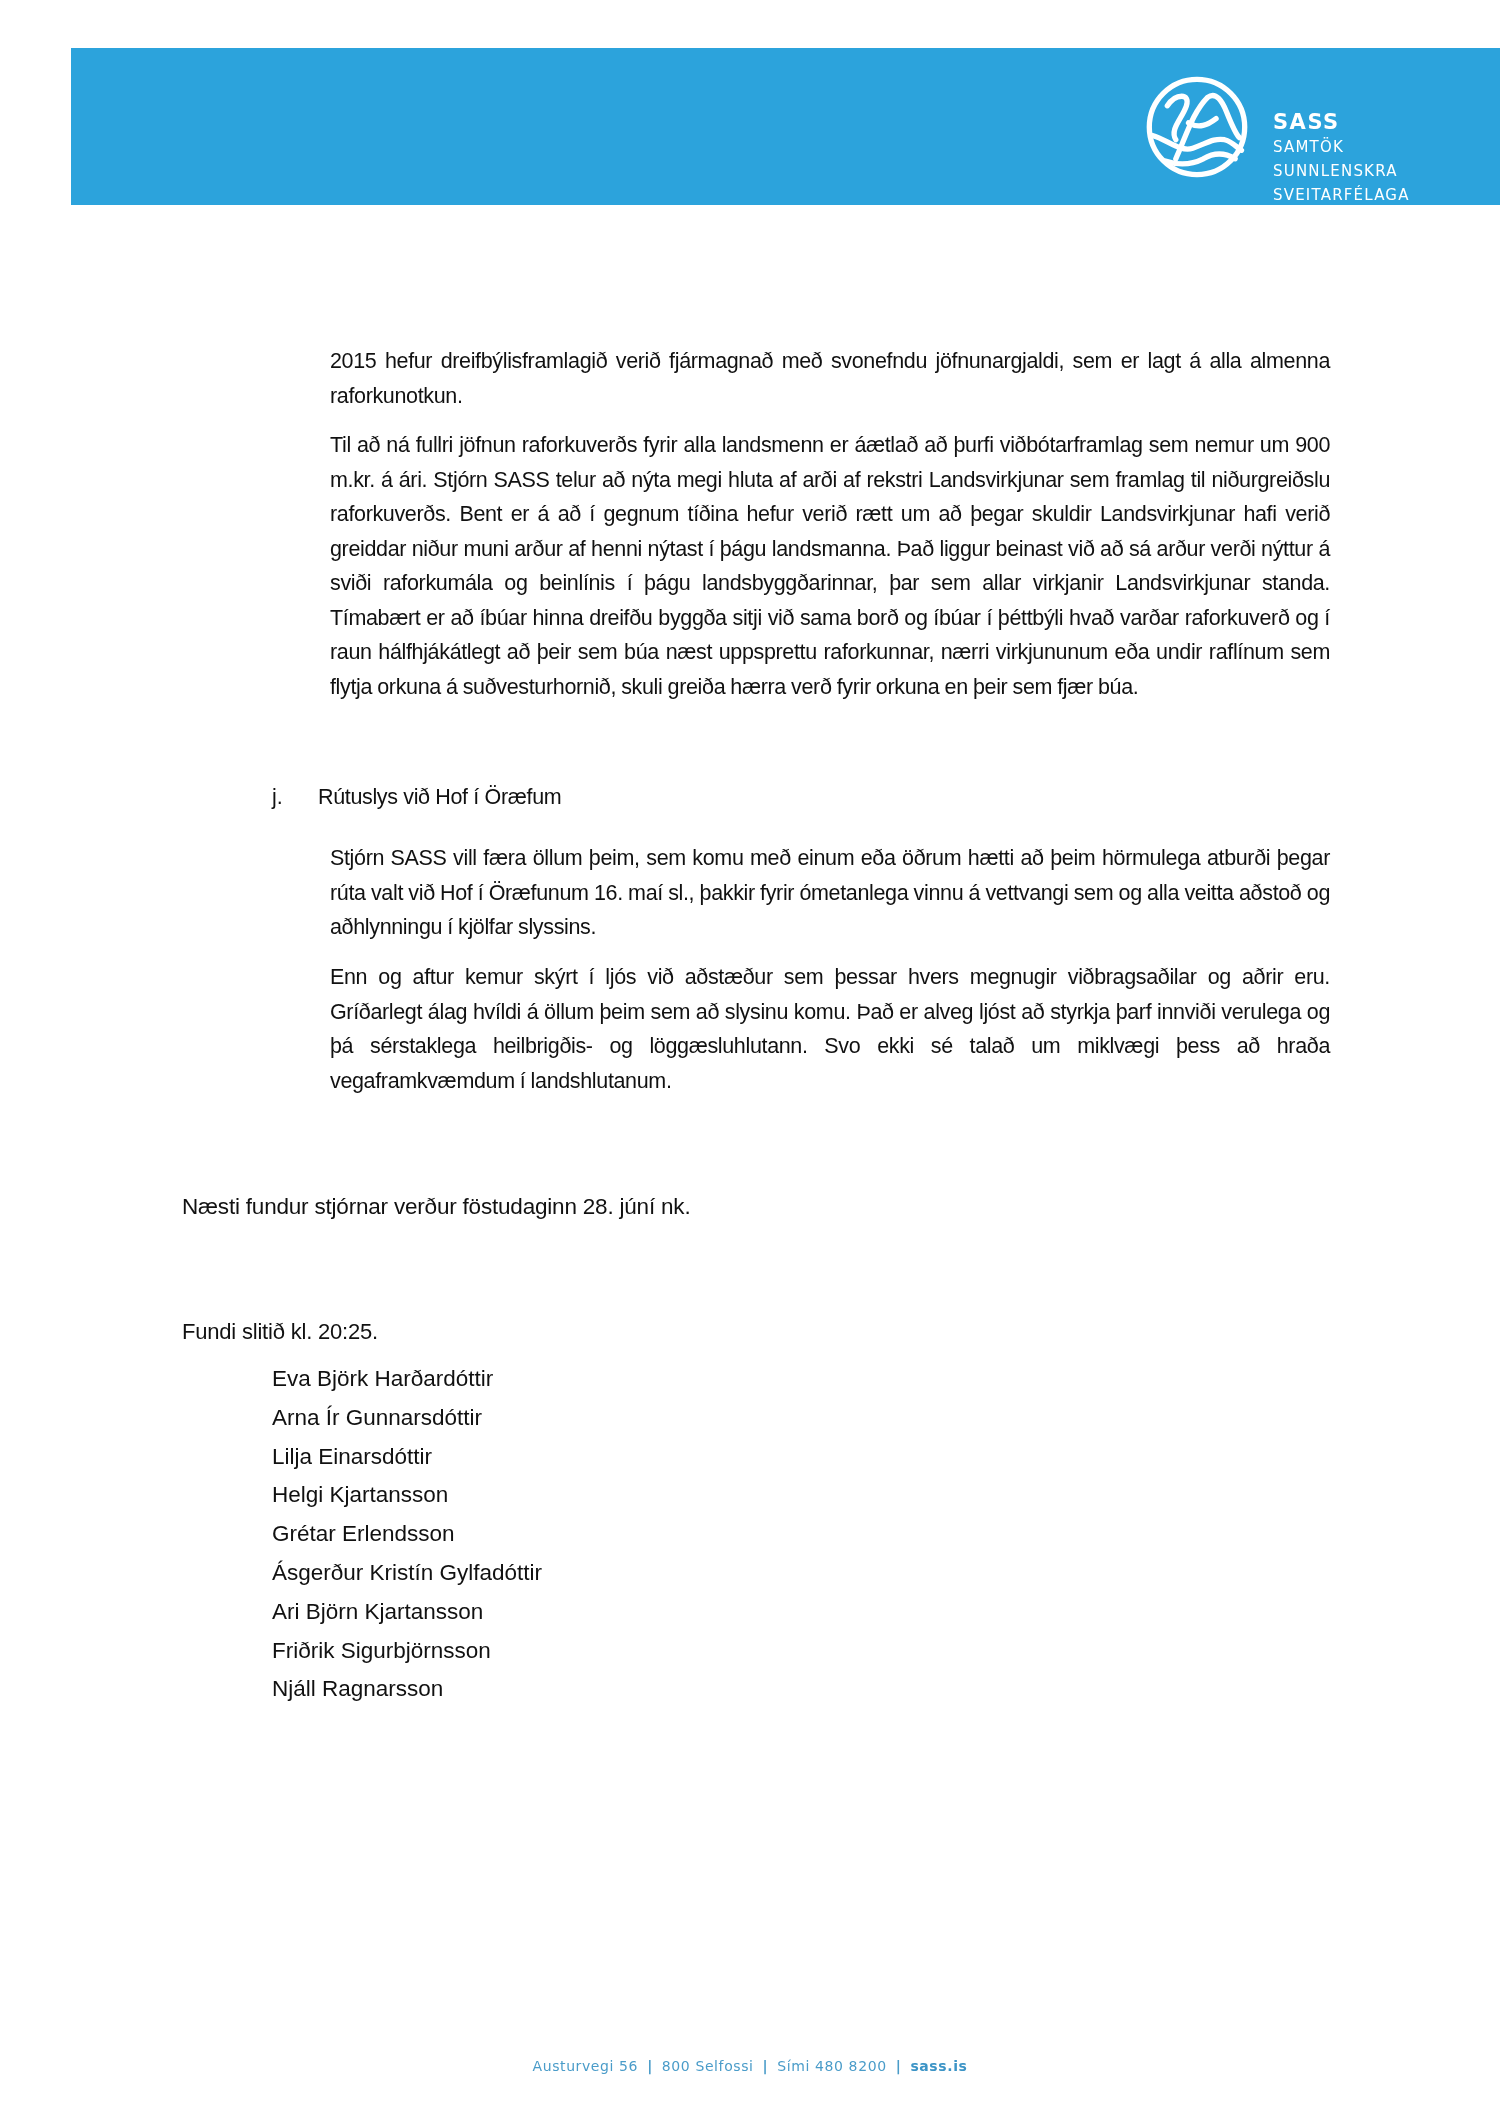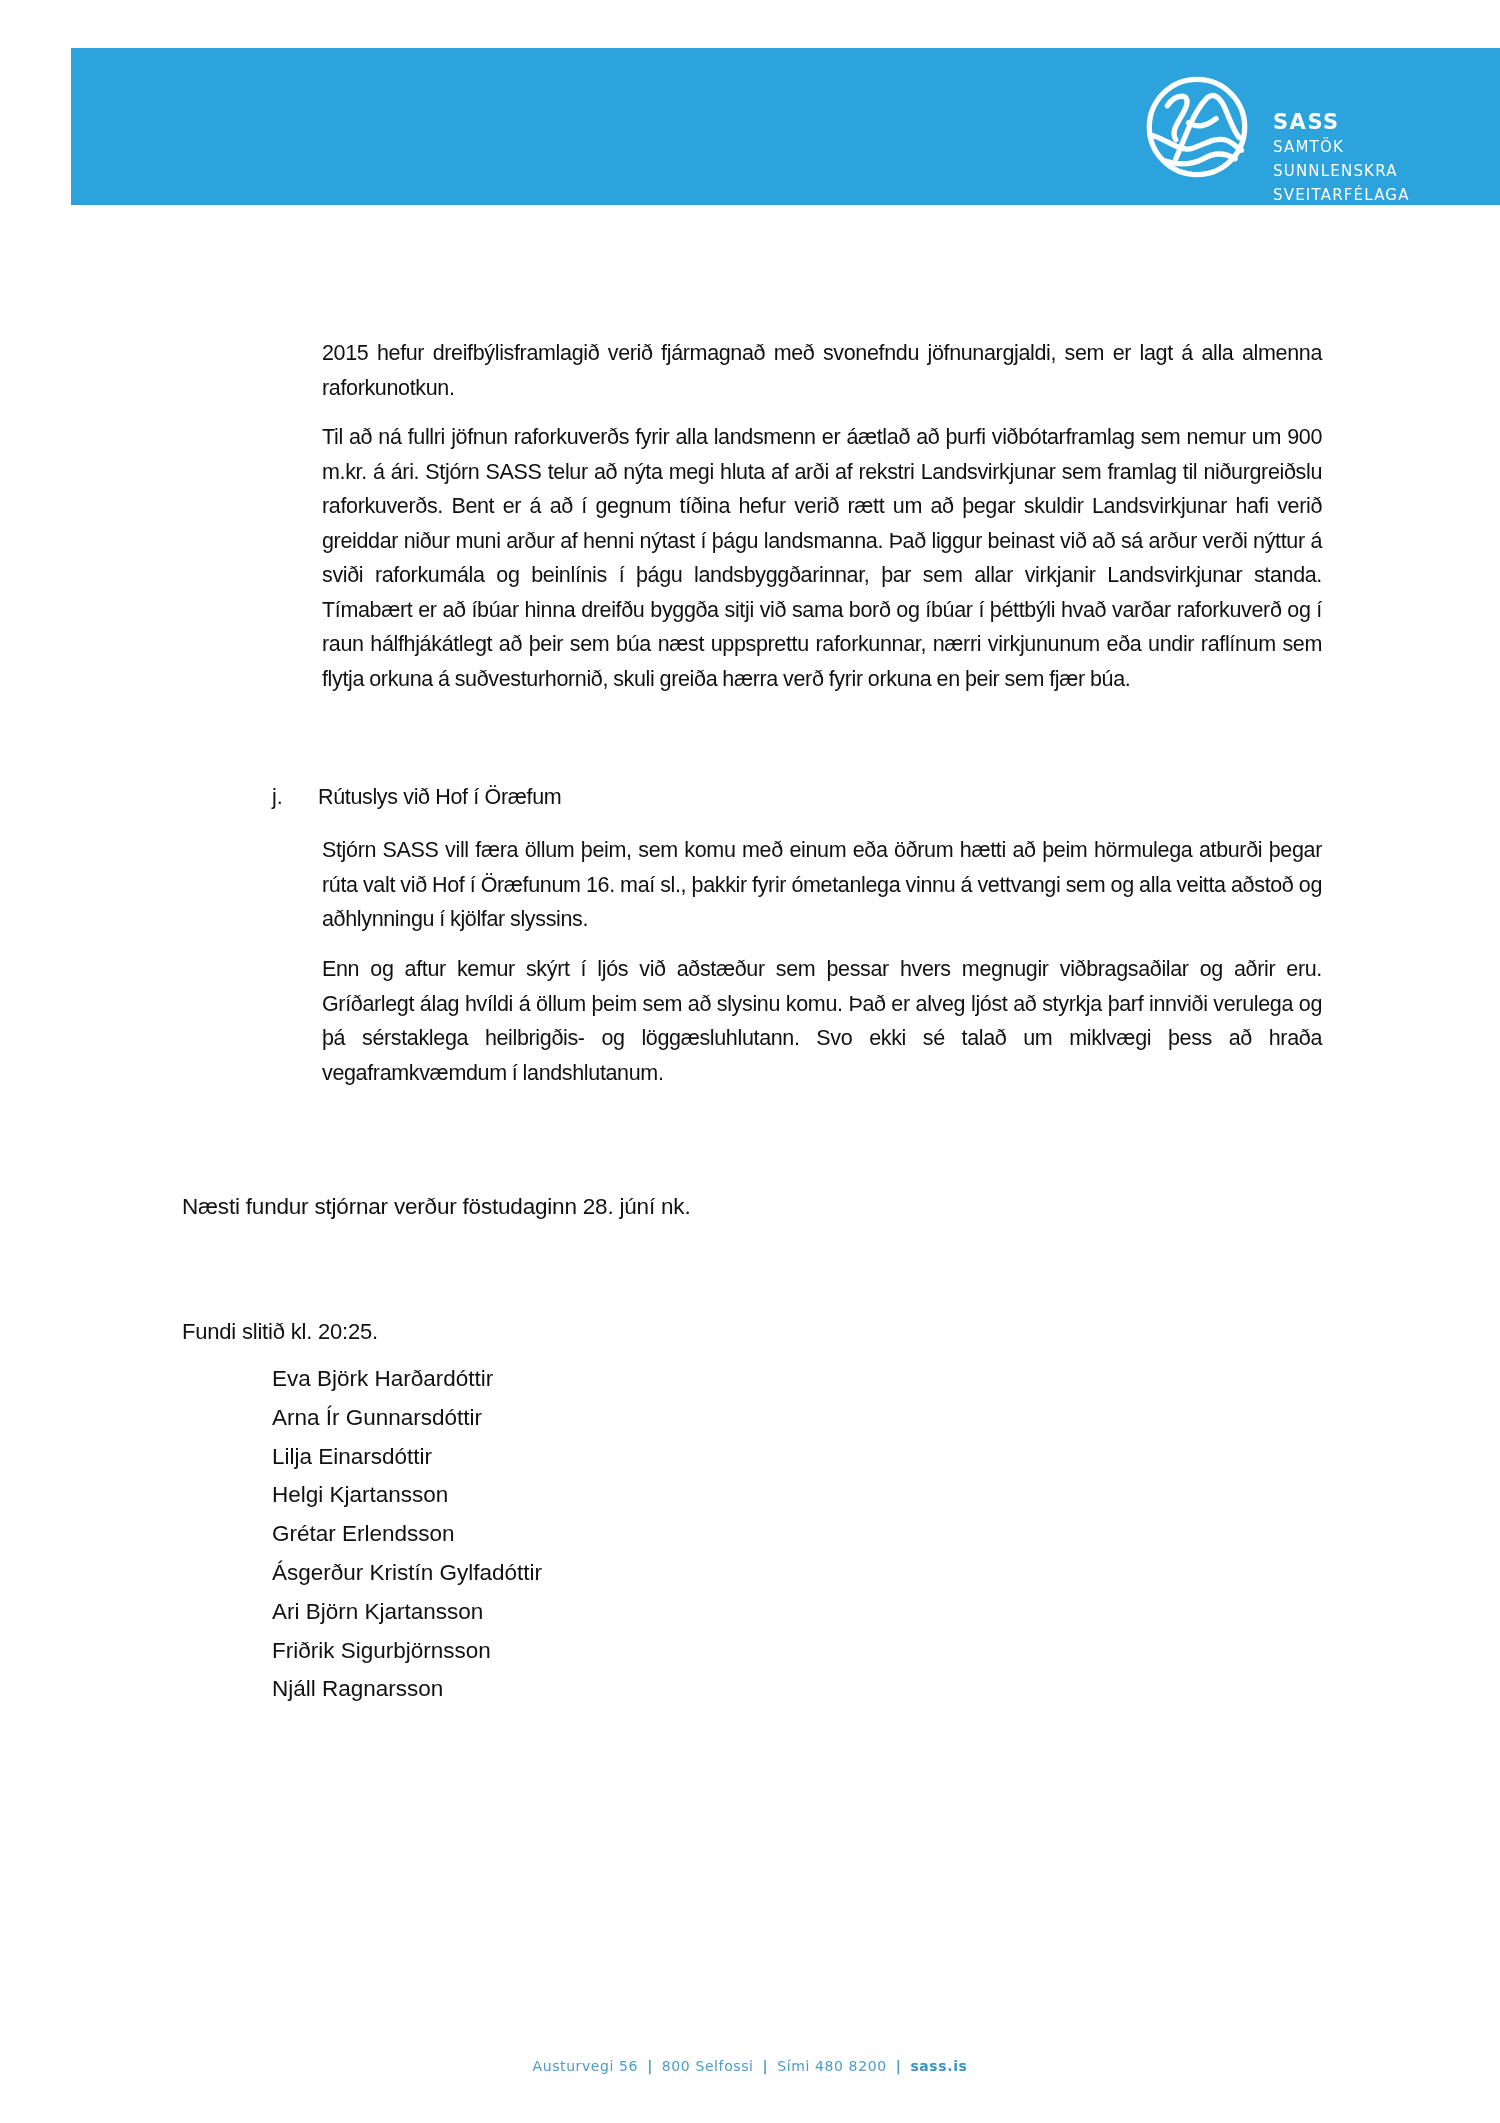--- a/index.html
+++ b/index.html
@@ -54,21 +54,21 @@
       font-family: "Liberation Sans", sans-serif;
       font-size: 21.5px;
       line-height: 34.5px;
       color: #111111;
     }
     .para {
       position: absolute;
       left: 318px;
       width: 1000px;
       text-align: justify;
-      margin: 4px;
+      margin: 12px;
       letter-spacing: -0.35px;
       word-spacing: -0.5px;
     }
     .list-marker {
       position: absolute;
       left: 272px;
       top: 780px;
     }
     .list-heading {
       position: absolute;

